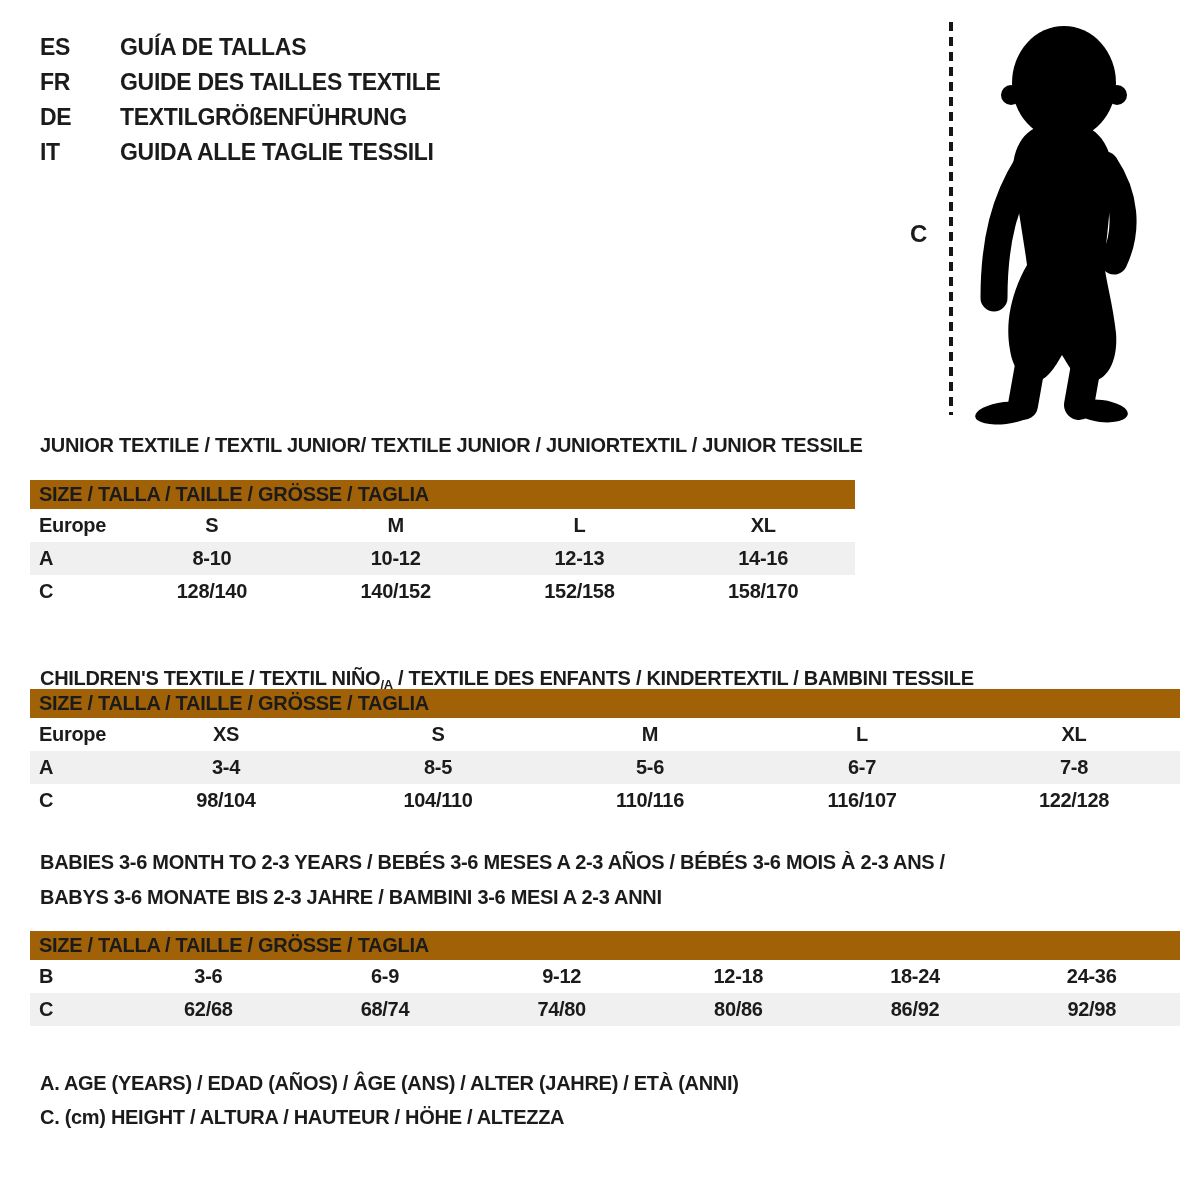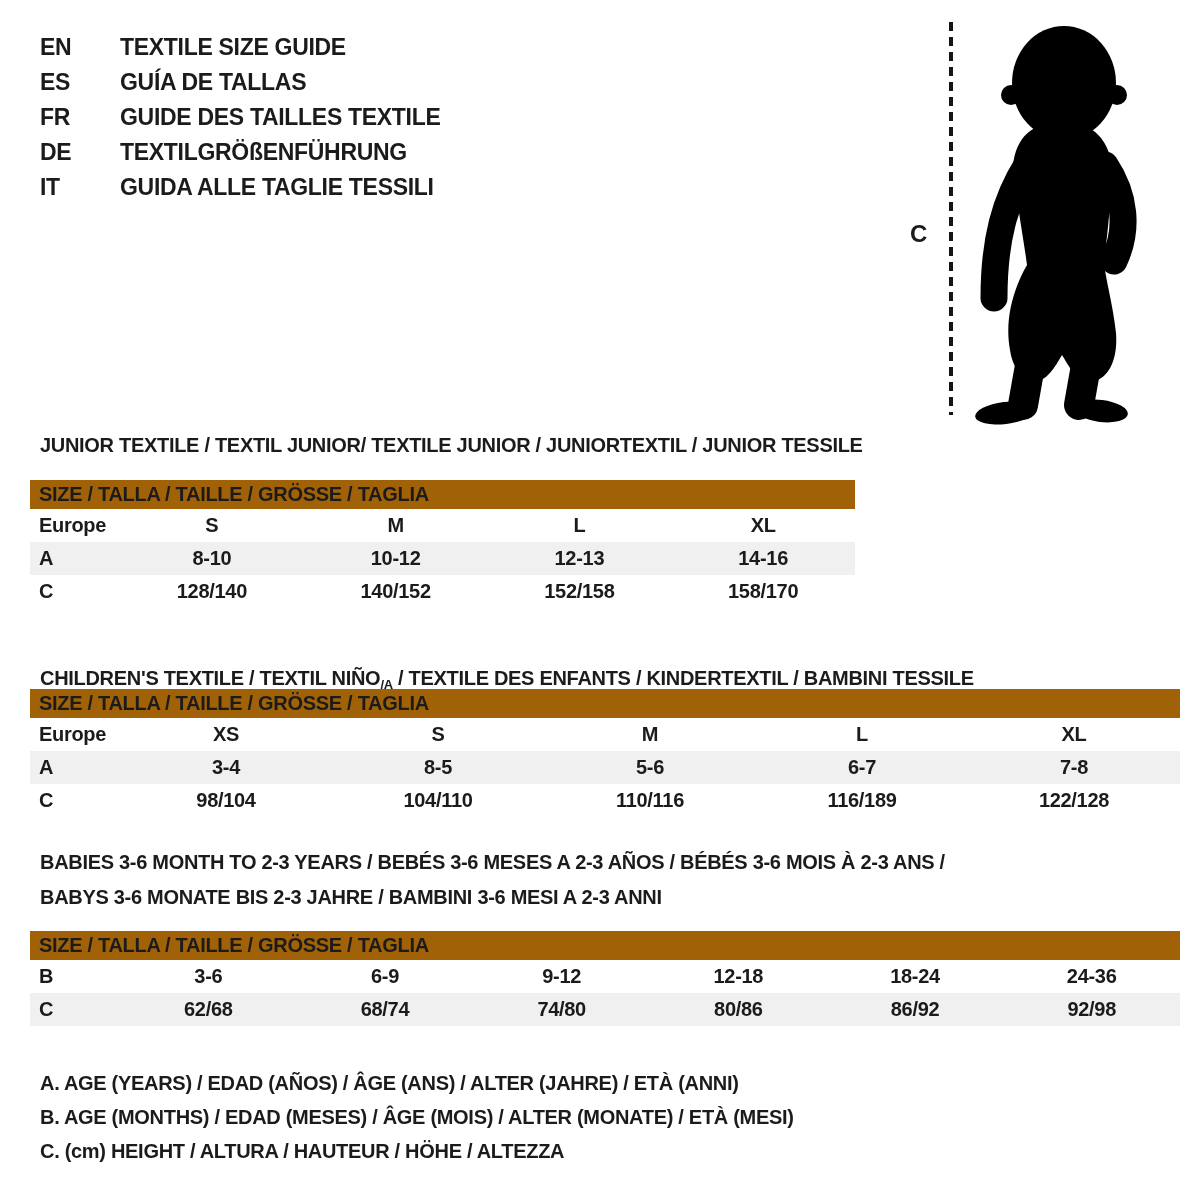--- a/index.html
+++ b/index.html
@@ -44,24 +44,20 @@
   .t-cell { flex:1; text-align:center; }
 
   
   .legend-block { position:absolute; left:40px; top:1072px; }
   .legend-line { height:34px; font-size:20px; white-space:nowrap; }
 </style>
 </head>
 <body>
 
 <div class="lang-block">
-  <div class="lang-row">
-    <span class="lang-code">EN</span>
-    <span class="lang-title">TEXTILE SIZE GUIDE</span>
-  </div>
   <div class="lang-row">
     <span class="lang-code">ES</span>
     <span class="lang-title">GUÍA DE TALLAS</span>
   </div>
   <div class="lang-row">
     <span class="lang-code">FR</span>
     <span class="lang-title">GUIDE DES TAILLES TEXTILE</span>
   </div>
   <div class="lang-row">
     <span class="lang-code">DE</span>
@@ -139,21 +135,21 @@
     <span class="t-cell">8-5</span>
     <span class="t-cell">5-6</span>
     <span class="t-cell">6-7</span>
     <span class="t-cell">7-8</span>
   </div>
   <div class="t-row">
     <span class="t-label">C</span>
     <span class="t-cell">98/104</span>
     <span class="t-cell">104/110</span>
     <span class="t-cell">110/116</span>
-    <span class="t-cell">116/189</span>
+    <span class="t-cell">116/107</span>
     <span class="t-cell">122/128</span>
   </div>
 </div>
 
 <div class="section-heading" style="top:851px;">BABIES 3-6 MONTH TO 2-3 YEARS / BEBÉS 3-6 MESES A 2-3 AÑOS / BÉBÉS 3-6 MOIS À 2-3 ANS /</div>
 <div class="section-heading" style="top:886px;">BABYS 3-6 MONATE BIS 2-3 JAHRE / BAMBINI 3-6 MESI A 2-3 ANNI</div>
 
 <div class="size-table" style="top:931px; width:1150px;">
   <div class="t-head">SIZE / TALLA / TAILLE / GRÖSSE / TAGLIA</div>
   <div class="t-row">
@@ -171,15 +167,14 @@
     <span class="t-cell">68/74</span>
     <span class="t-cell">74/80</span>
     <span class="t-cell">80/86</span>
     <span class="t-cell">86/92</span>
     <span class="t-cell">92/98</span>
   </div>
 </div>
 
 <div class="legend-block">
   <div class="legend-line">A. AGE (YEARS) / EDAD (AÑOS) / ÂGE (ANS) / ALTER (JAHRE) / ETÀ (ANNI)</div>
-  <div class="legend-line">B. AGE (MONTHS) / EDAD (MESES) / ÂGE (MOIS) / ALTER (MONATE) / ETÀ (MESI)</div>
   <div class="legend-line">C. (cm) HEIGHT / ALTURA / HAUTEUR / HÖHE / ALTEZZA</div>
 </div>
 
 </body></html>

